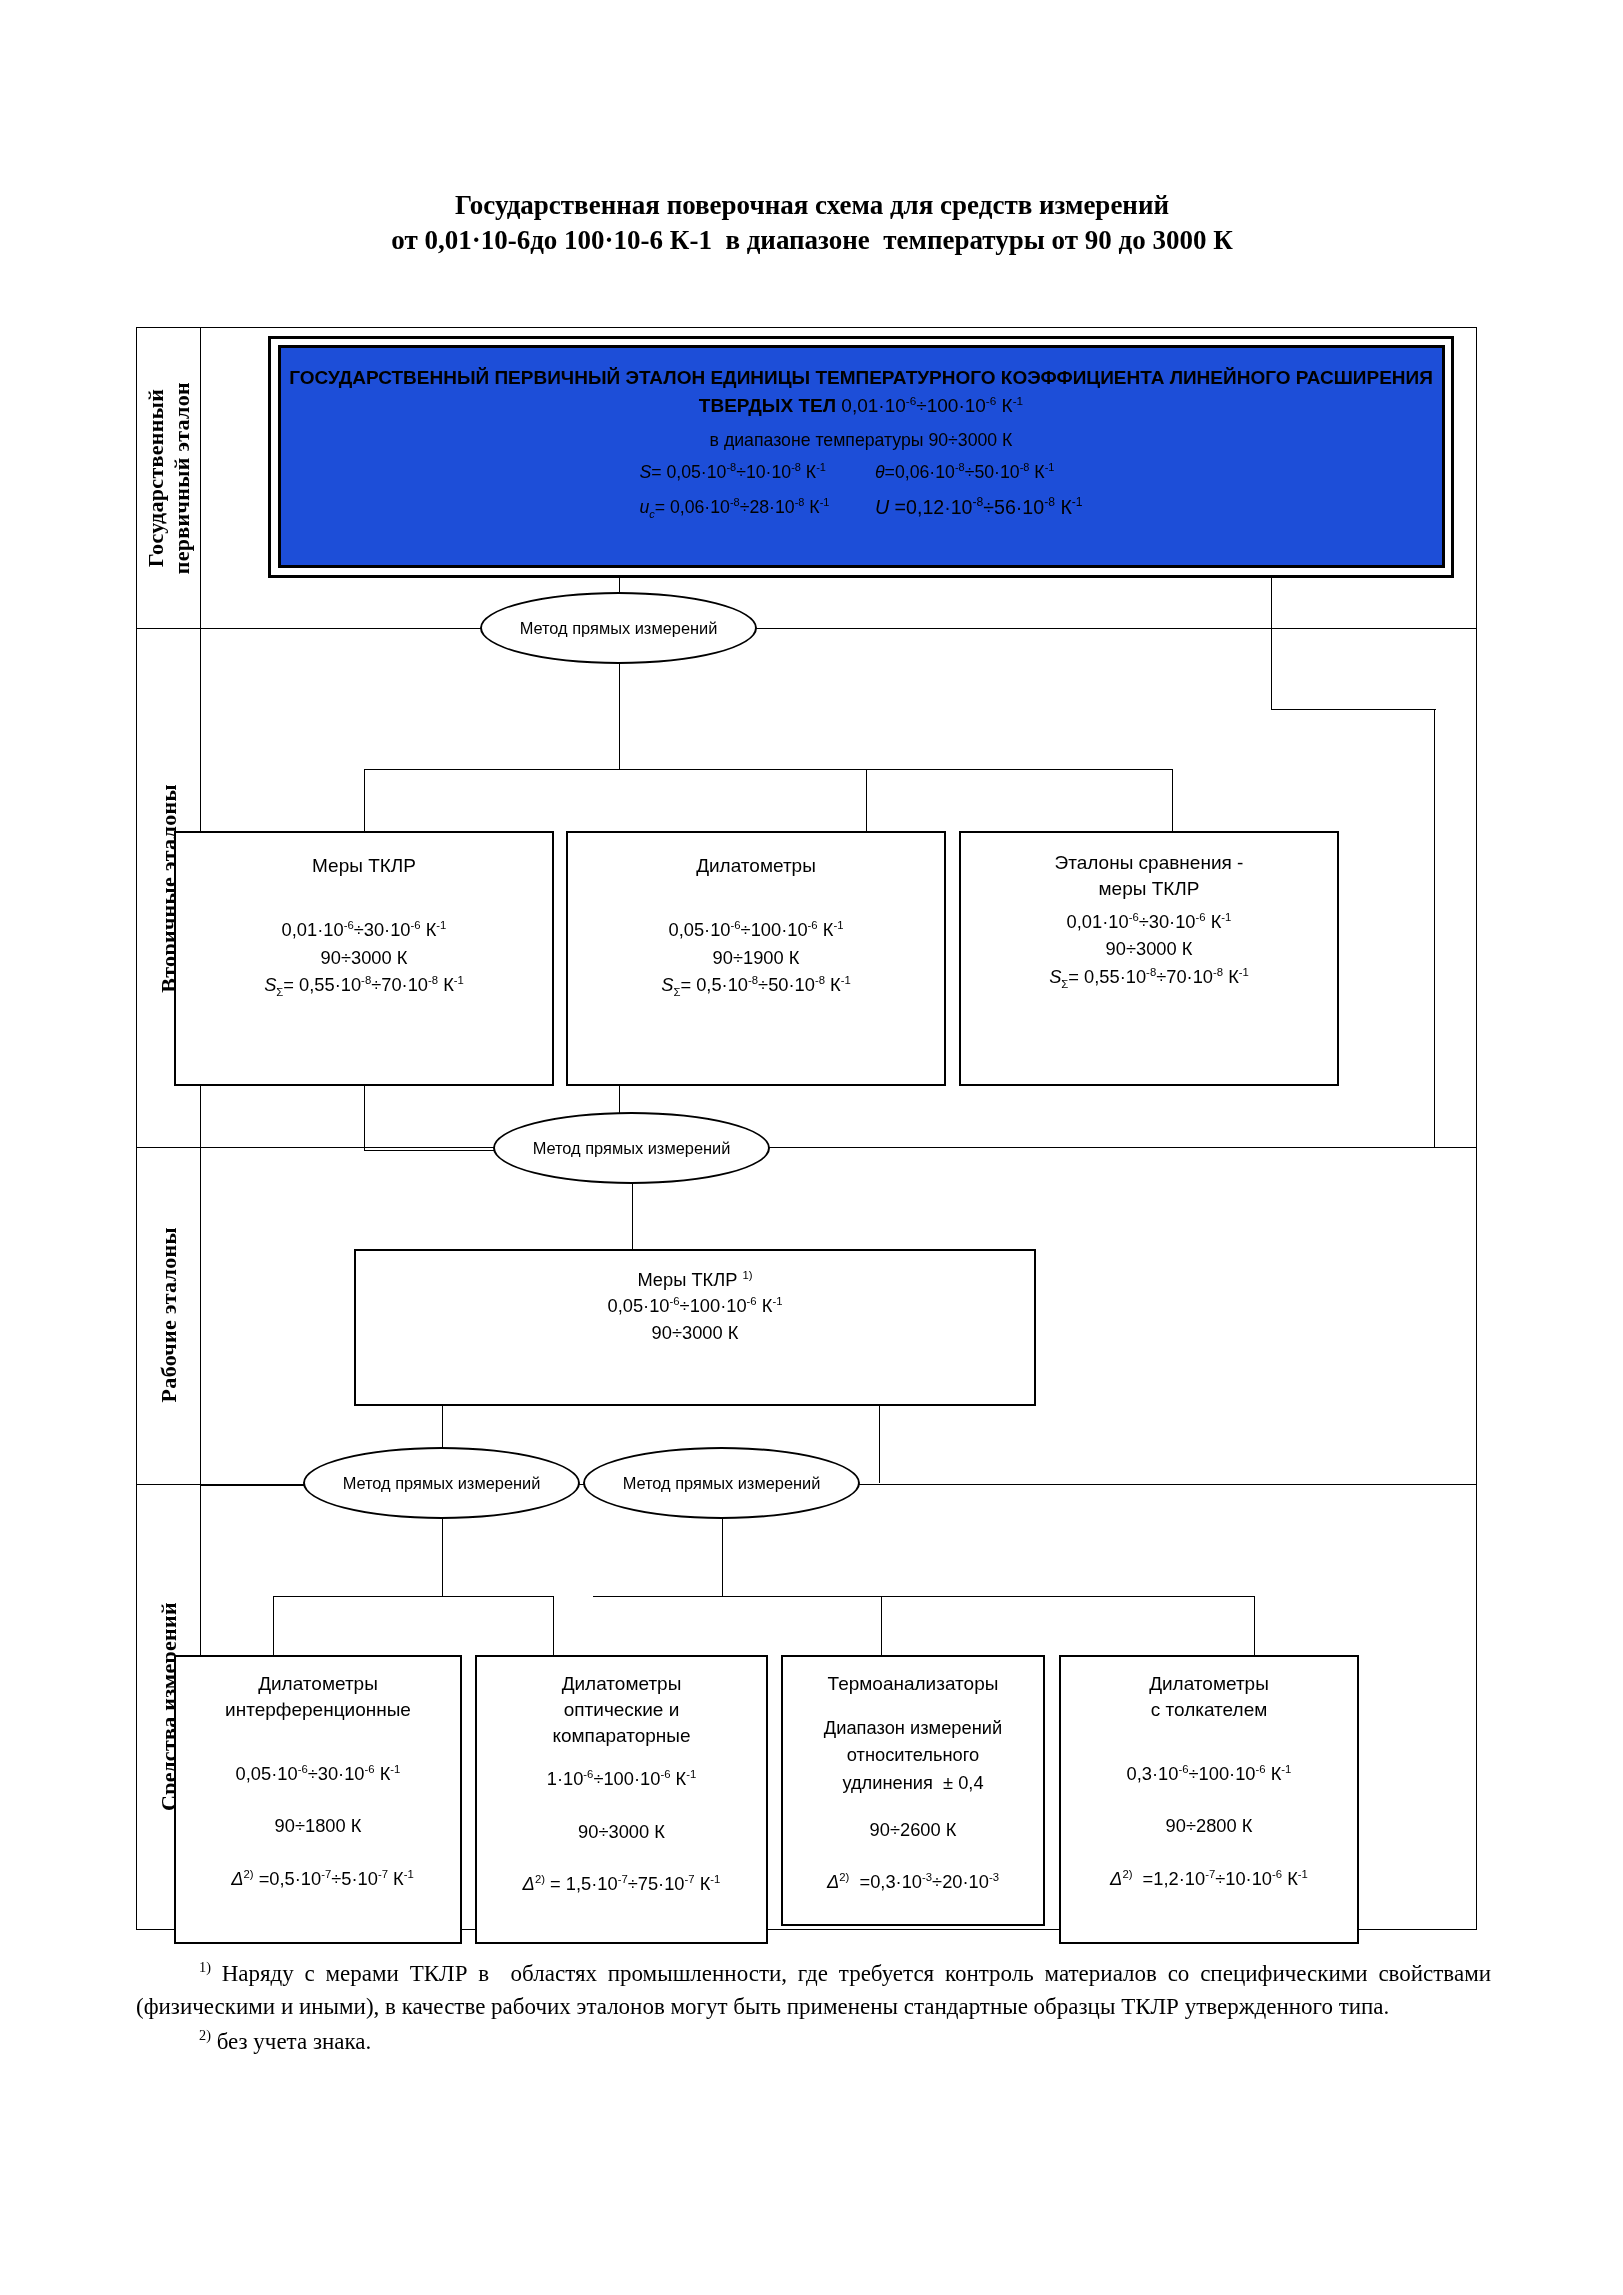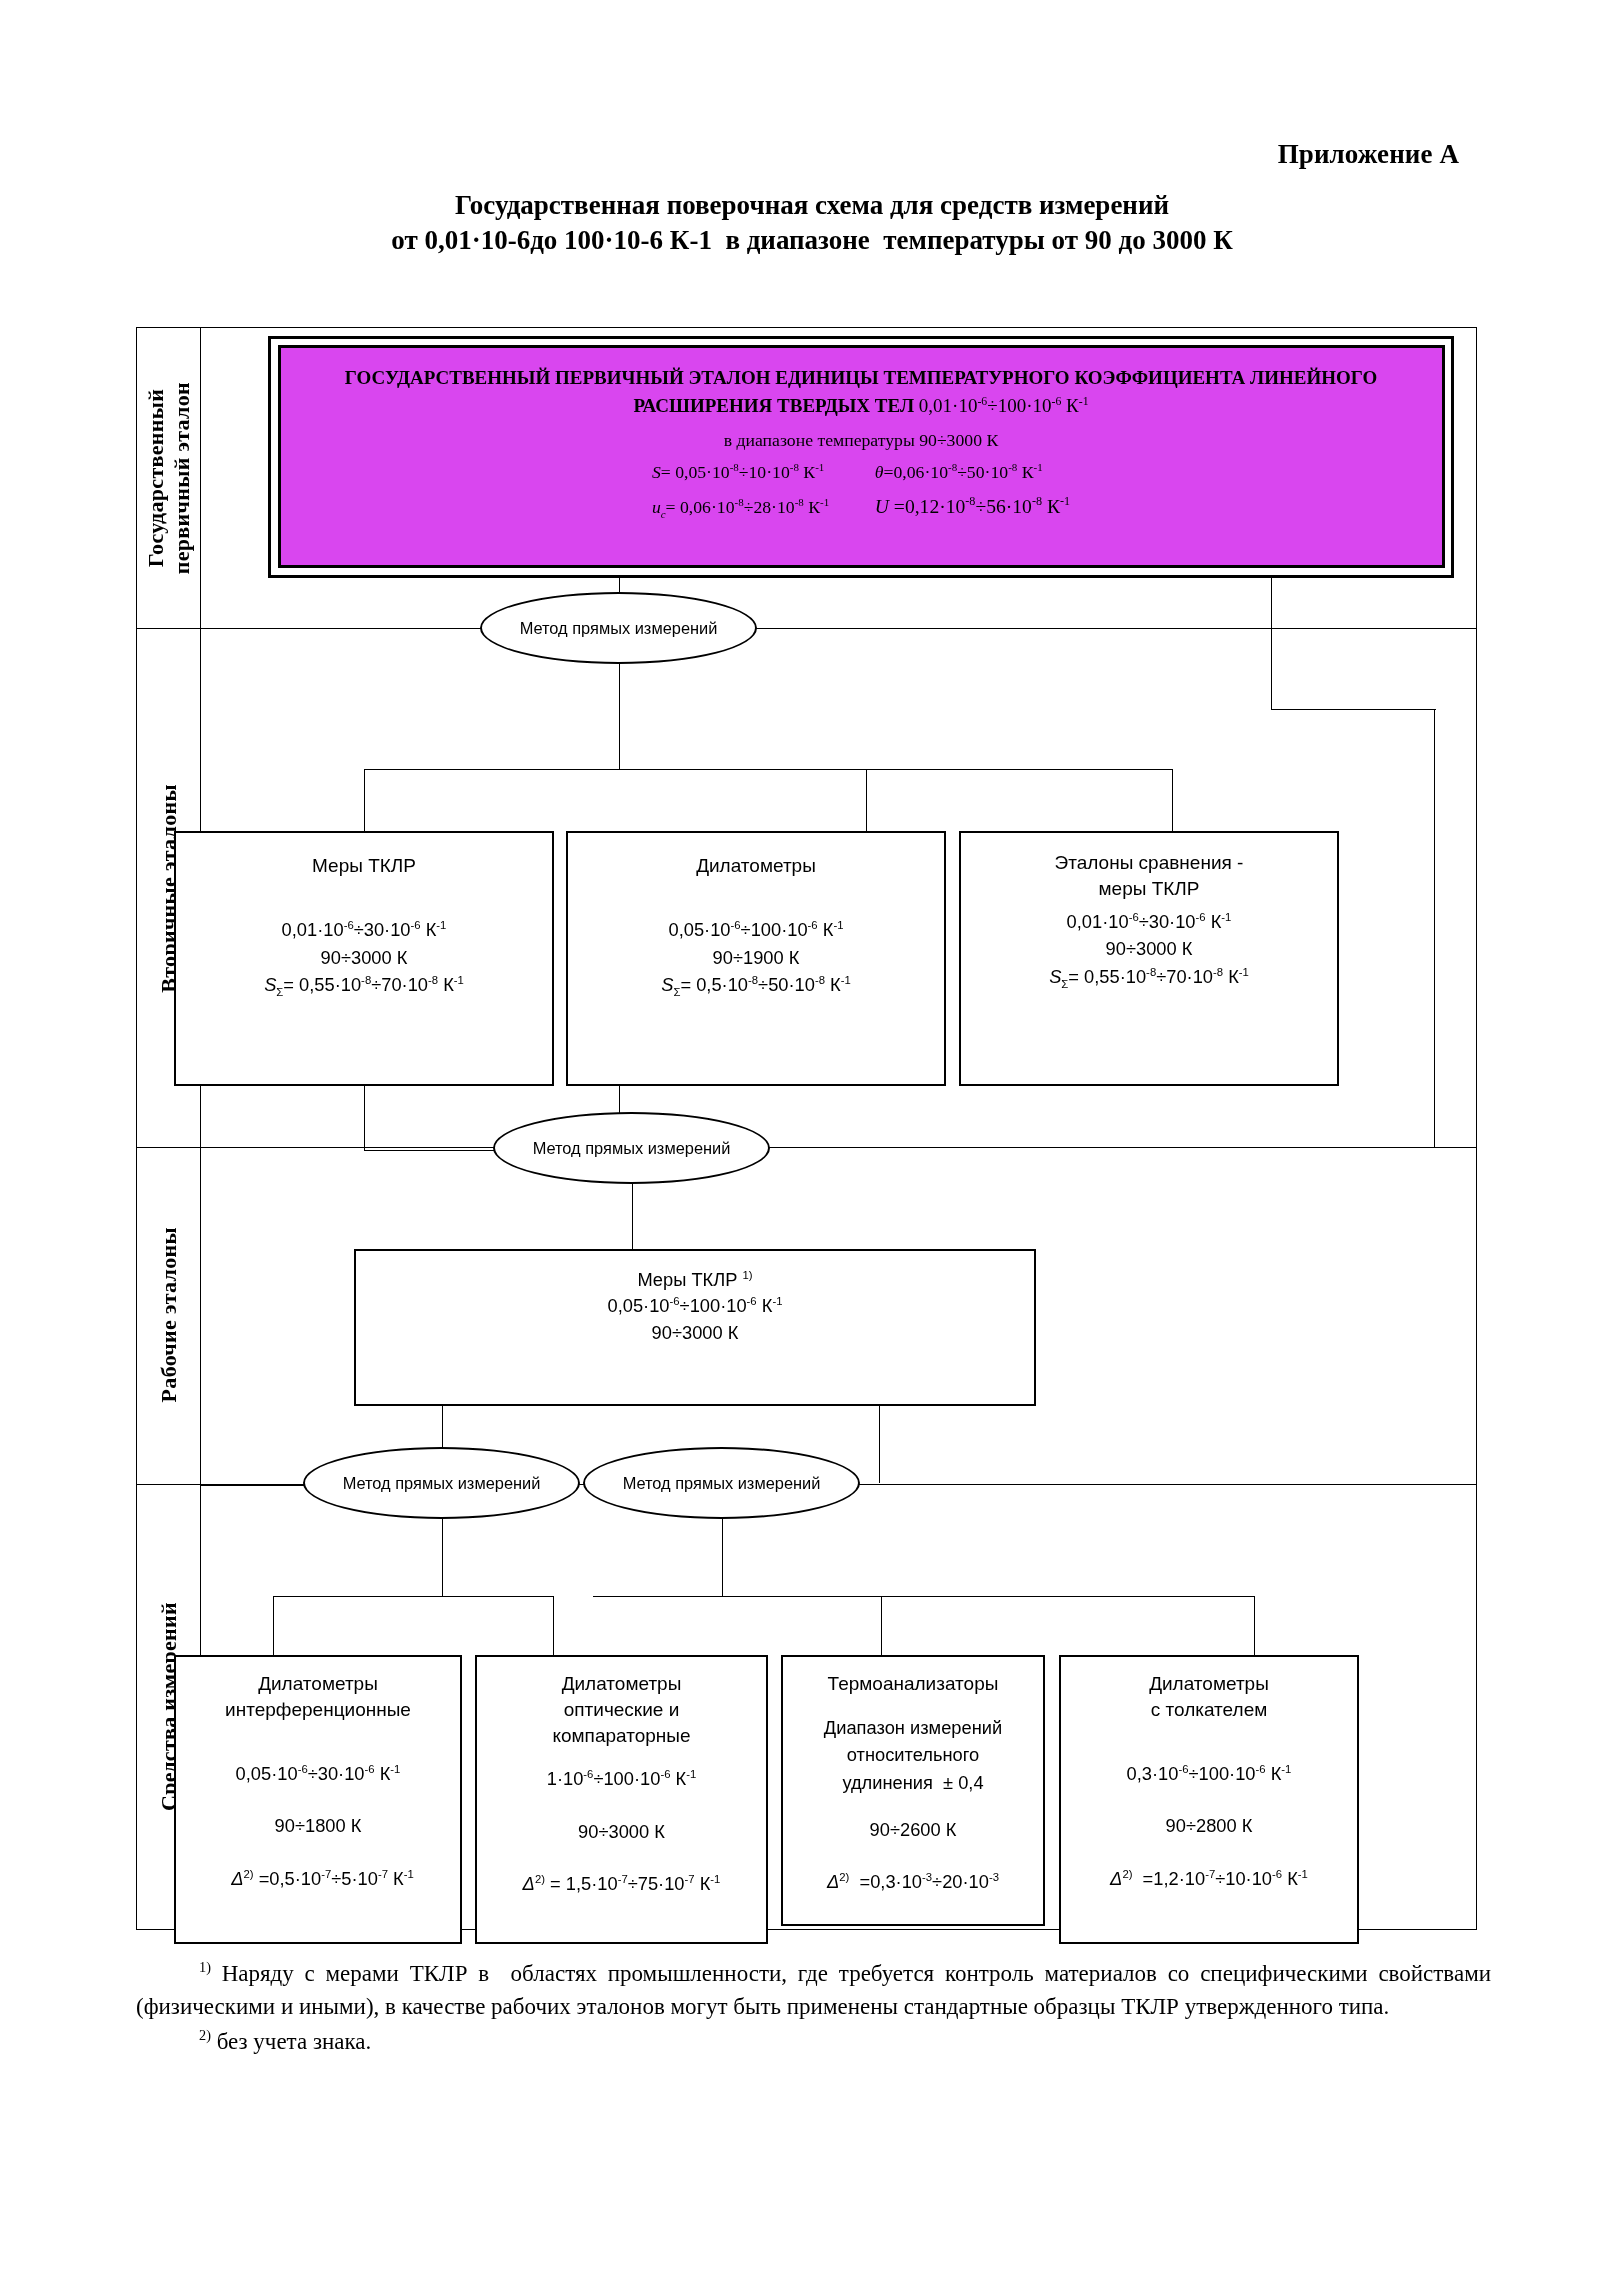--- a/index.html
+++ b/index.html
@@ -29,22 +29,22 @@
 
   
   .canvas{position:absolute;left:63px;top:0;right:0;bottom:0;}
 
   
   .box{position:absolute;box-sizing:border-box;background:#fff;border:2.6px solid #000;
        font-family:"Liberation Sans",sans-serif;text-align:center;}
 
   .primary-outer{position:absolute;left:0px;top:0px;box-sizing:border-box;border:3.3px solid #000;background:#fff;}
   .primary-inner{position:absolute;left:6.5px;top:6.5px;right:6.5px;bottom:6.5px;
-                 border:3.3px solid #000;background:#d946ef;box-sizing:border-box;
-                 font-family:Liberation Serif, serif;text-align:center;}
+                 border:3.3px solid #000;background:#1d4ed8;box-sizing:border-box;
+                 font-family:Liberation Sans, sans-serif;text-align:center;}
 
   .hdr{font-weight:bold;font-size:19px;line-height:1.45;}
   .sub{font-size:17.7px;line-height:1.55;}
   .formula{font-size:17.7px;}
   .formula i{font-style:italic;}
   sup{font-size:.62em;vertical-align:super;line-height:0;}
   sub{font-size:.62em;vertical-align:sub;line-height:0;}
 
   .boxtitle{font-size:19px;line-height:1.35;}
   .boxbody{font-size:18.3px;line-height:1.5;}
@@ -60,21 +60,20 @@
   .notes{position:absolute;left:136px;top:1957px;width:1355px;
          font-family:"Liberation Serif",serif;font-size:23px;line-height:1.45;text-align:justify;}
   .notes p{margin:0 0 1.3px 0;text-indent:63px;}
   .notes sup{font-size:.62em;}
 </style>
 </head>
 <body>
 
 <div class="page">
 
-  <div class="appendix">Приложение А</div>
 
   <div class="title-wrap">
     <div>Государственная поверочная схема для средств измерений</div>
     <div>от 0,01·10-6до 100·10-6 К-1&nbsp; в диапазоне&nbsp; температуры от 90 до 3000 К</div>
   </div>
 
   <div class="frame">
 
     <div class="labelcol-divider"></div>
 

